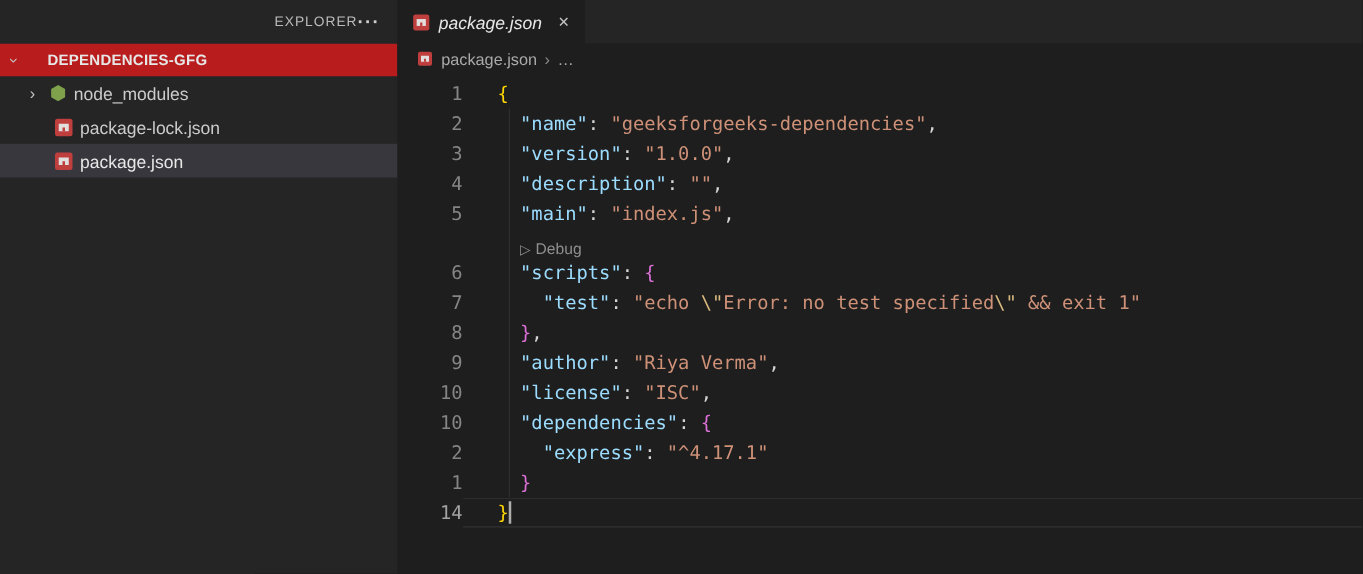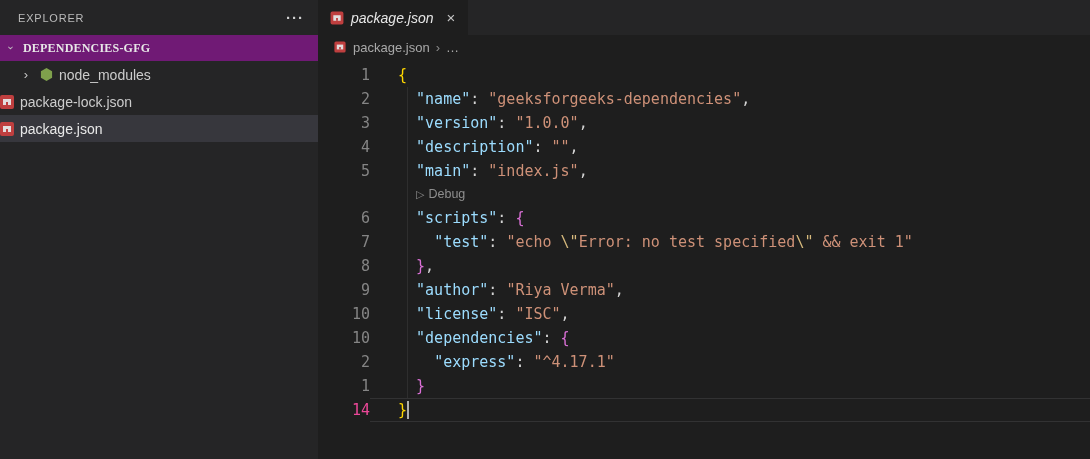--- a/index.html
+++ b/index.html
@@ -10,45 +10,44 @@
     position:relative;
     color:#ccc;
   }
 
   
   .sidebar {
     position:absolute; left:0; top:0; width:318px; height:459px;
     background:#252526;
   }
   .sb-header {
-    height:35px; display:flex; align-items:center; justify-content:space-between;
+    height:35px; display:flex; align-items:center; justify-content:flex-end;
     padding:0 14px 0 18px;
     color:#bbbbbb; font-size:11px; letter-spacing:0.8px;
   }
   .more {
     color:#cfcfcf; font-size:15px; letter-spacing:1px; cursor:pointer; font-weight:bold;
   }
   .section {
-    height:26px; display:flex; align-items:center; gap:3px;
-    background:#701a75; padding:0 4px;
+    height:26px; display:flex; align-items:center; gap:18px;
+    background:#b91c1c; padding:0 4px;
     color:#e7e7e7; font-weight:bold; font-size:12px; letter-spacing:0.2px;
     cursor:pointer;
-    font-family:Liberation Serif, serif;
   }
   .chev {
     display:inline-block; width:16px; text-align:center;
     color:#c5c5c5; font-size:13px; font-weight:normal;
   }
   .chev.down { transform:rotate(90deg); }
   .tree-row {
     height:27px; display:flex; align-items:center; gap:6px;
     font-size:14px; color:#cccccc; cursor:pointer;
   }
   .tree-row.folder { padding-left:18px; }
-  .tree-row.file { }
+  .tree-row.file { padding-left:44px; }
   .tree-row.selected { background:#37373d; color:#e8e8e8; }
 
   
   .icon-node {
     width:13px; height:13px; flex:none; background:#7fa14c;
     clip-path:polygon(50% 0, 93% 25%, 93% 75%, 50% 100%, 7% 75%, 7% 25%);
   }
   .icon-npm {
     position:relative; width:14px; height:14px; flex:none;
     background:#bf3f3f; border-radius:2px;
@@ -87,25 +86,25 @@
   .guide {
     position:absolute; left:89px; top:28px; height:311px; width:1px;
     background:#2e2e2e;
   }
   .code-row { display:flex; height:24px; line-height:24px; }
   .gutter {
     width:52px; flex:none; text-align:right;
     color:#858585; font-size:15px;
   }
   .code-text { flex:1; padding-left:28px; white-space:pre; }
-  .code-row.current .gutter { color:#ec4899; }
+  .code-row.current .gutter { color:#a3a3a3; }
   .code-row.current .code-text {
     box-shadow: inset 0 1px 0 #323233, inset 0 -1px 0 #323233;
   }
-  .lens-row { height:23px; line-height:33px;align-items:center; }
+  .lens-row { height:23px; line-height:33px; }
   .lens-row .code-text {
     font-family:"Liberation Sans", sans-serif; font-size:12.5px; color:#8f8f8f;
     padding-left:46px; white-space:pre;
   }
   .lens-icon { margin-right:4px; font-size:11px; color:#8f8f8f; }
 
   .tk-k  { color:#9cdcfe; }
   .tk-s  { color:#ce9178; }
   .tk-pu { color:#d4d4d4; }
   .tk-pl { color:#d4d4d4; }

